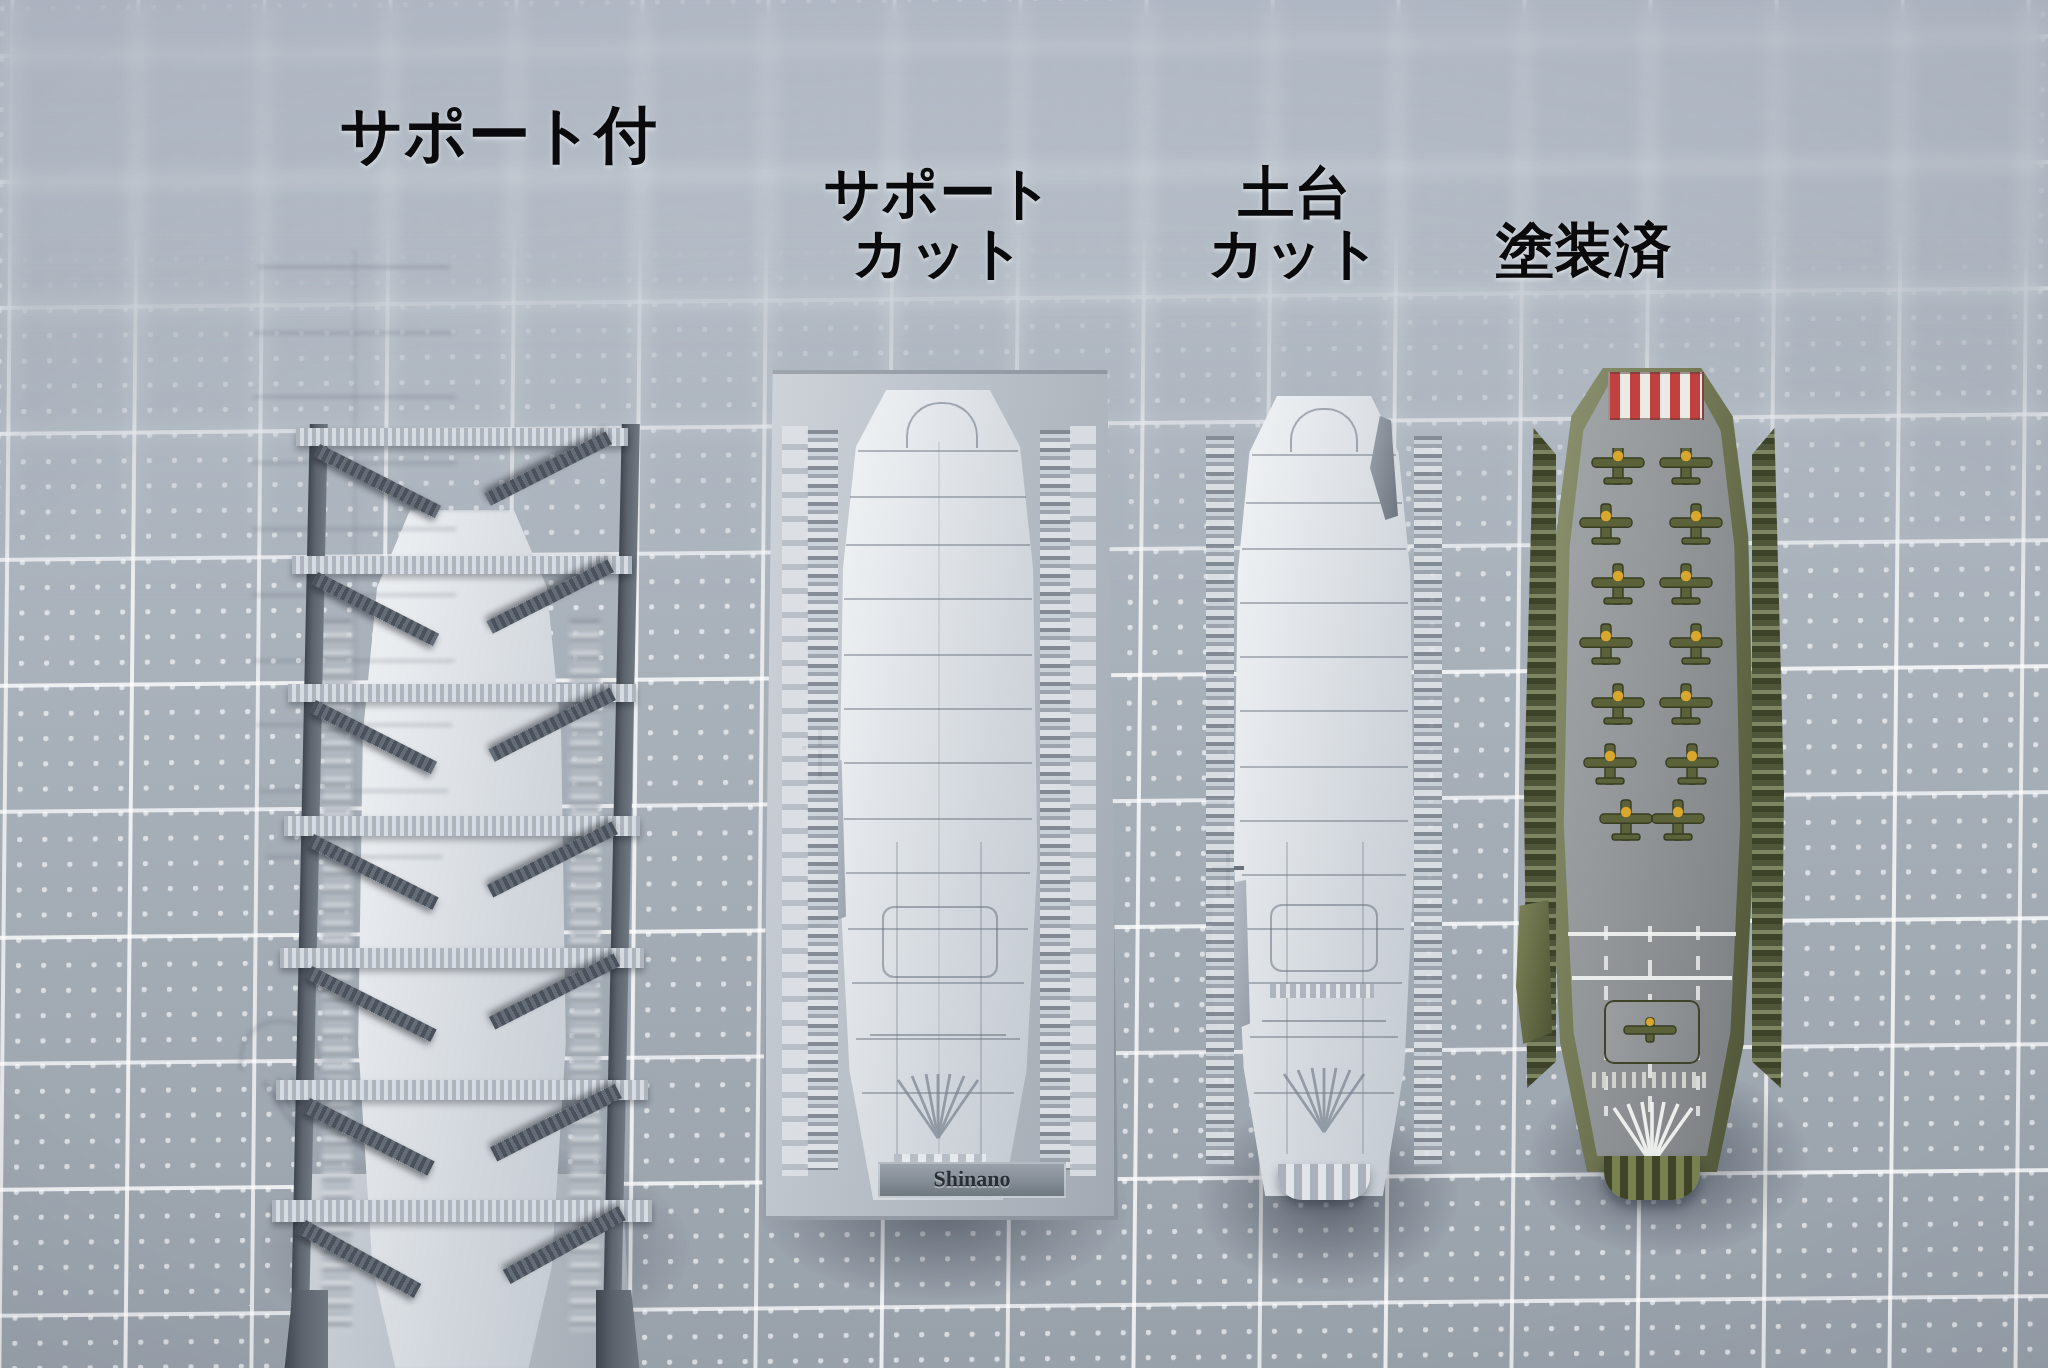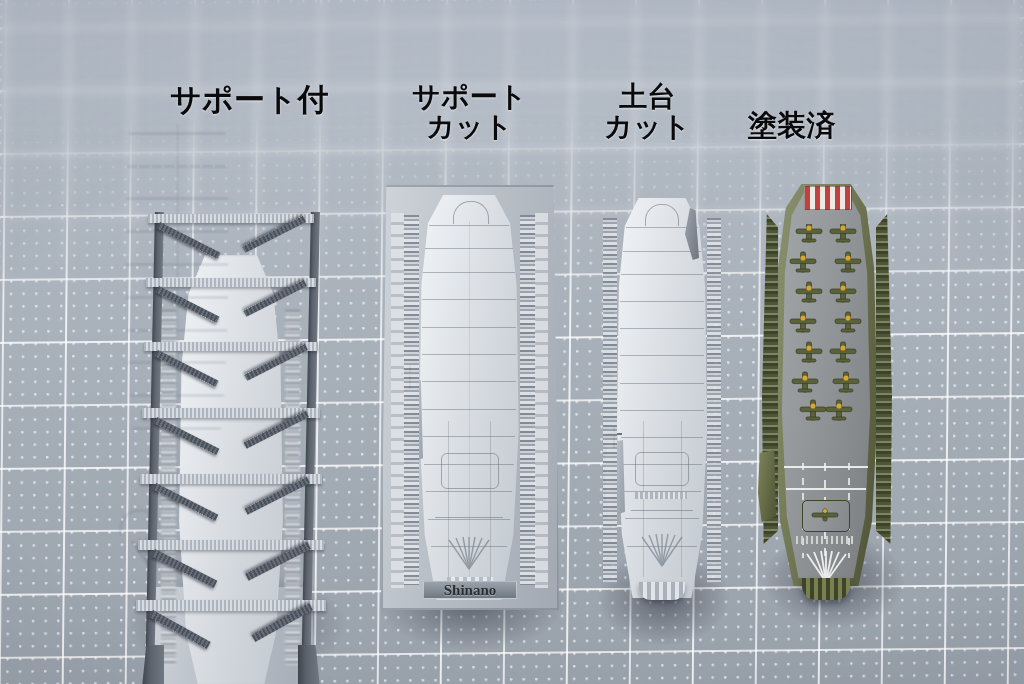--- a/index.html
+++ b/index.html
@@ -330,21 +330,21 @@
           <path d="M32 36 L52 7"></path>
         </g>
       </svg>
     </div>
     <div style="position:absolute;left:60px;top:332px;width:68px;height:1px;background:rgba(95,105,118,.5);"></div>
 
     <div style="position:absolute;left:72px;top:392px;width:46px;height:16px;
                 background:repeating-linear-gradient(90deg,#b6bdc5 0 4px,#e5e9ee 4px 8px);
                 border-radius:0 0 10px 10px;"></div>
 
-    <div class="nameplate" style="left:48px;top:396px;width:92px;height:16px;font-size:15px;">Shinano</div>
+    <div class="nameplate" style="left:64px;top:396px;width:92px;height:16px;font-size:11px;">Shinano</div>
   </div>
 
   <div class="model" style="left:595px;top:190px;width:130px;height:430px;">
 
     <div class="sh" style="left:4px;top:360px;width:130px;height:95px;"></div>
 
     <div class="deck" style="left:18px;top:8px;width:98px;height:400px;
                 clip-path:polygon(26% 0%,74% 0%,88% 7%,94% 22%,96% 58%,91% 84%,80% 100%,20% 100%,9% 84%,4% 58%,6% 22%,12% 7%);"></div>
 
     <div style="position:absolute;left:20px;top:18px;width:94px;height:388px;">
@@ -559,21 +559,21 @@
 
     <div style="position:absolute;left:44px;top:400px;width:48px;height:22px;
                 background:repeating-linear-gradient(90deg,#3f4428 0 4px,#79804f 4px 8px);
                 border-radius:0 0 14px 14px;box-shadow:0 4px 6px rgba(25,32,44,.4);"></div>
 
     <div style="position:absolute;left:0px;top:272px;width:18px;height:72px;
                 background:linear-gradient(100deg,#7e8459,#4e5434);
                 clip-path:polygon(10% 4%,90% 0%,100% 92%,20% 100%,0% 60%);"></div>
   </div>
 
-  <div class="lbl" style="left:170px;top:52px;font-size:31px;margin-top:31px;">サポート付</div>
+  <div class="lbl" style="left:170px;top:52px;font-size:31px;">サポート付</div>
 
   <div class="lbl" style="left:412px;top:82px;font-size:28px;">サポート
 カット</div>
 
   <div class="lbl" style="left:604px;top:82px;font-size:28px;">土台
 カット</div>
 
   <div class="lbl" style="left:748px;top:110px;font-size:29px;">塗装済</div>
 
 </div>

